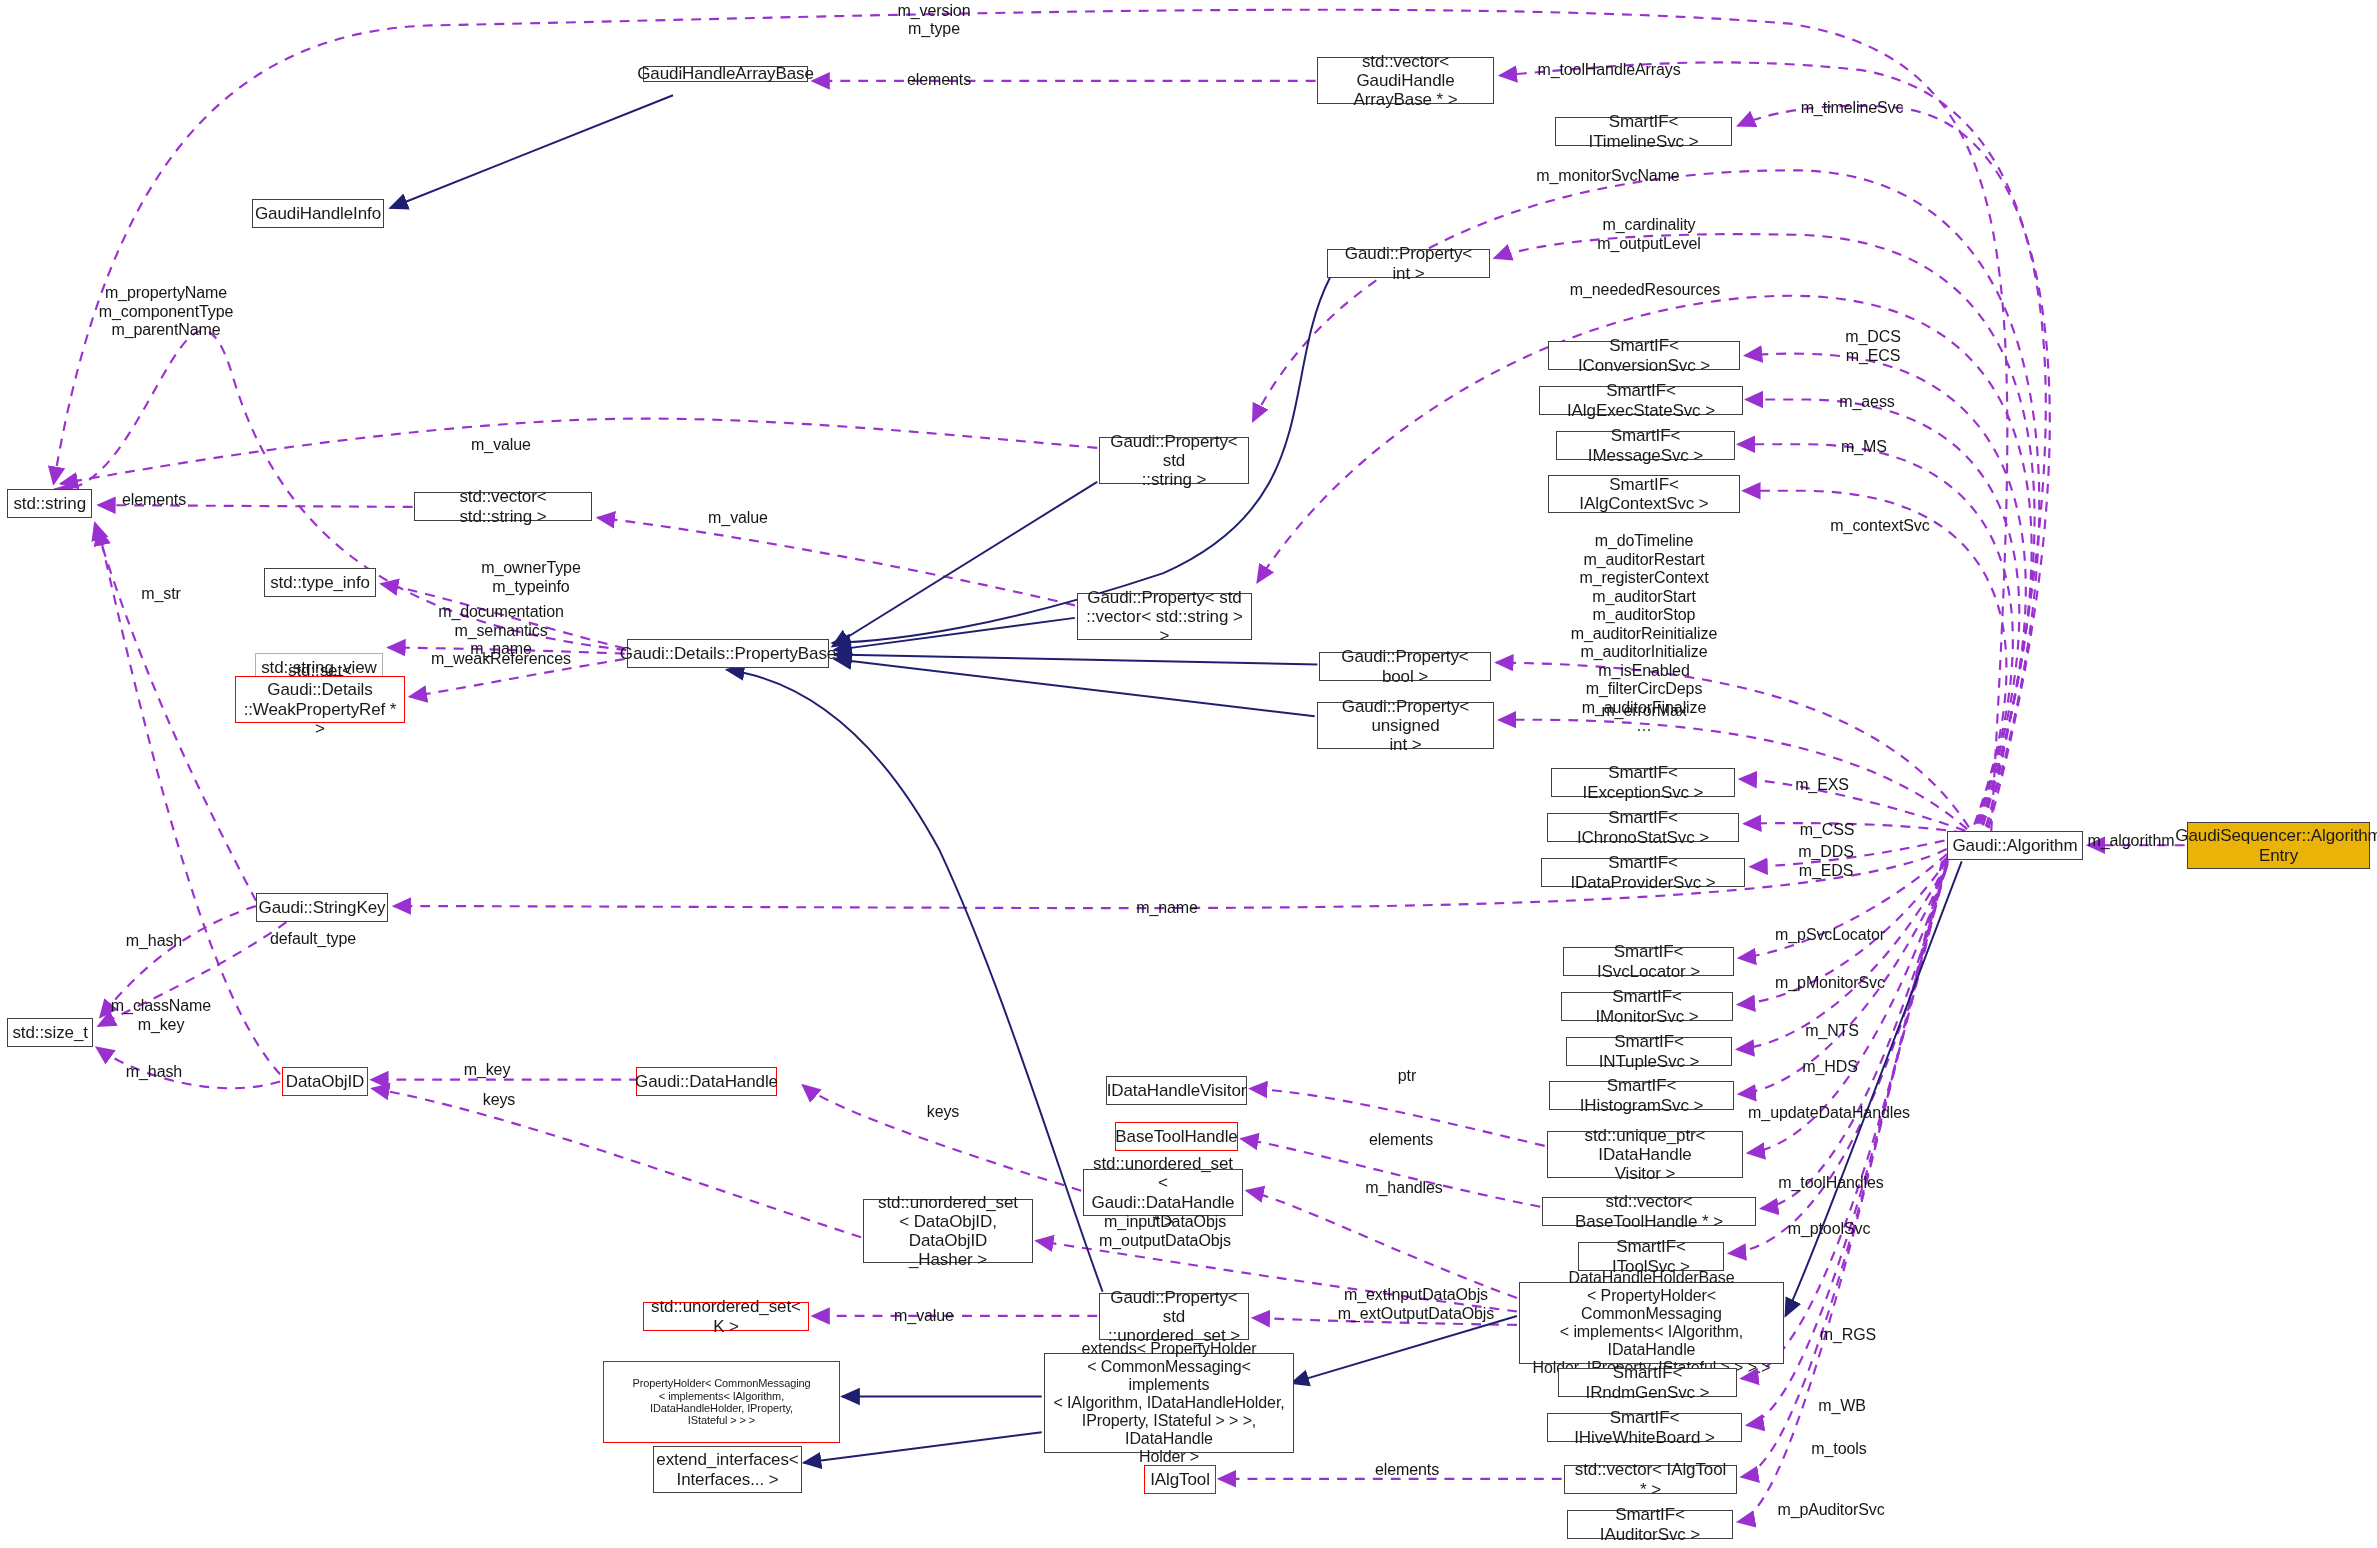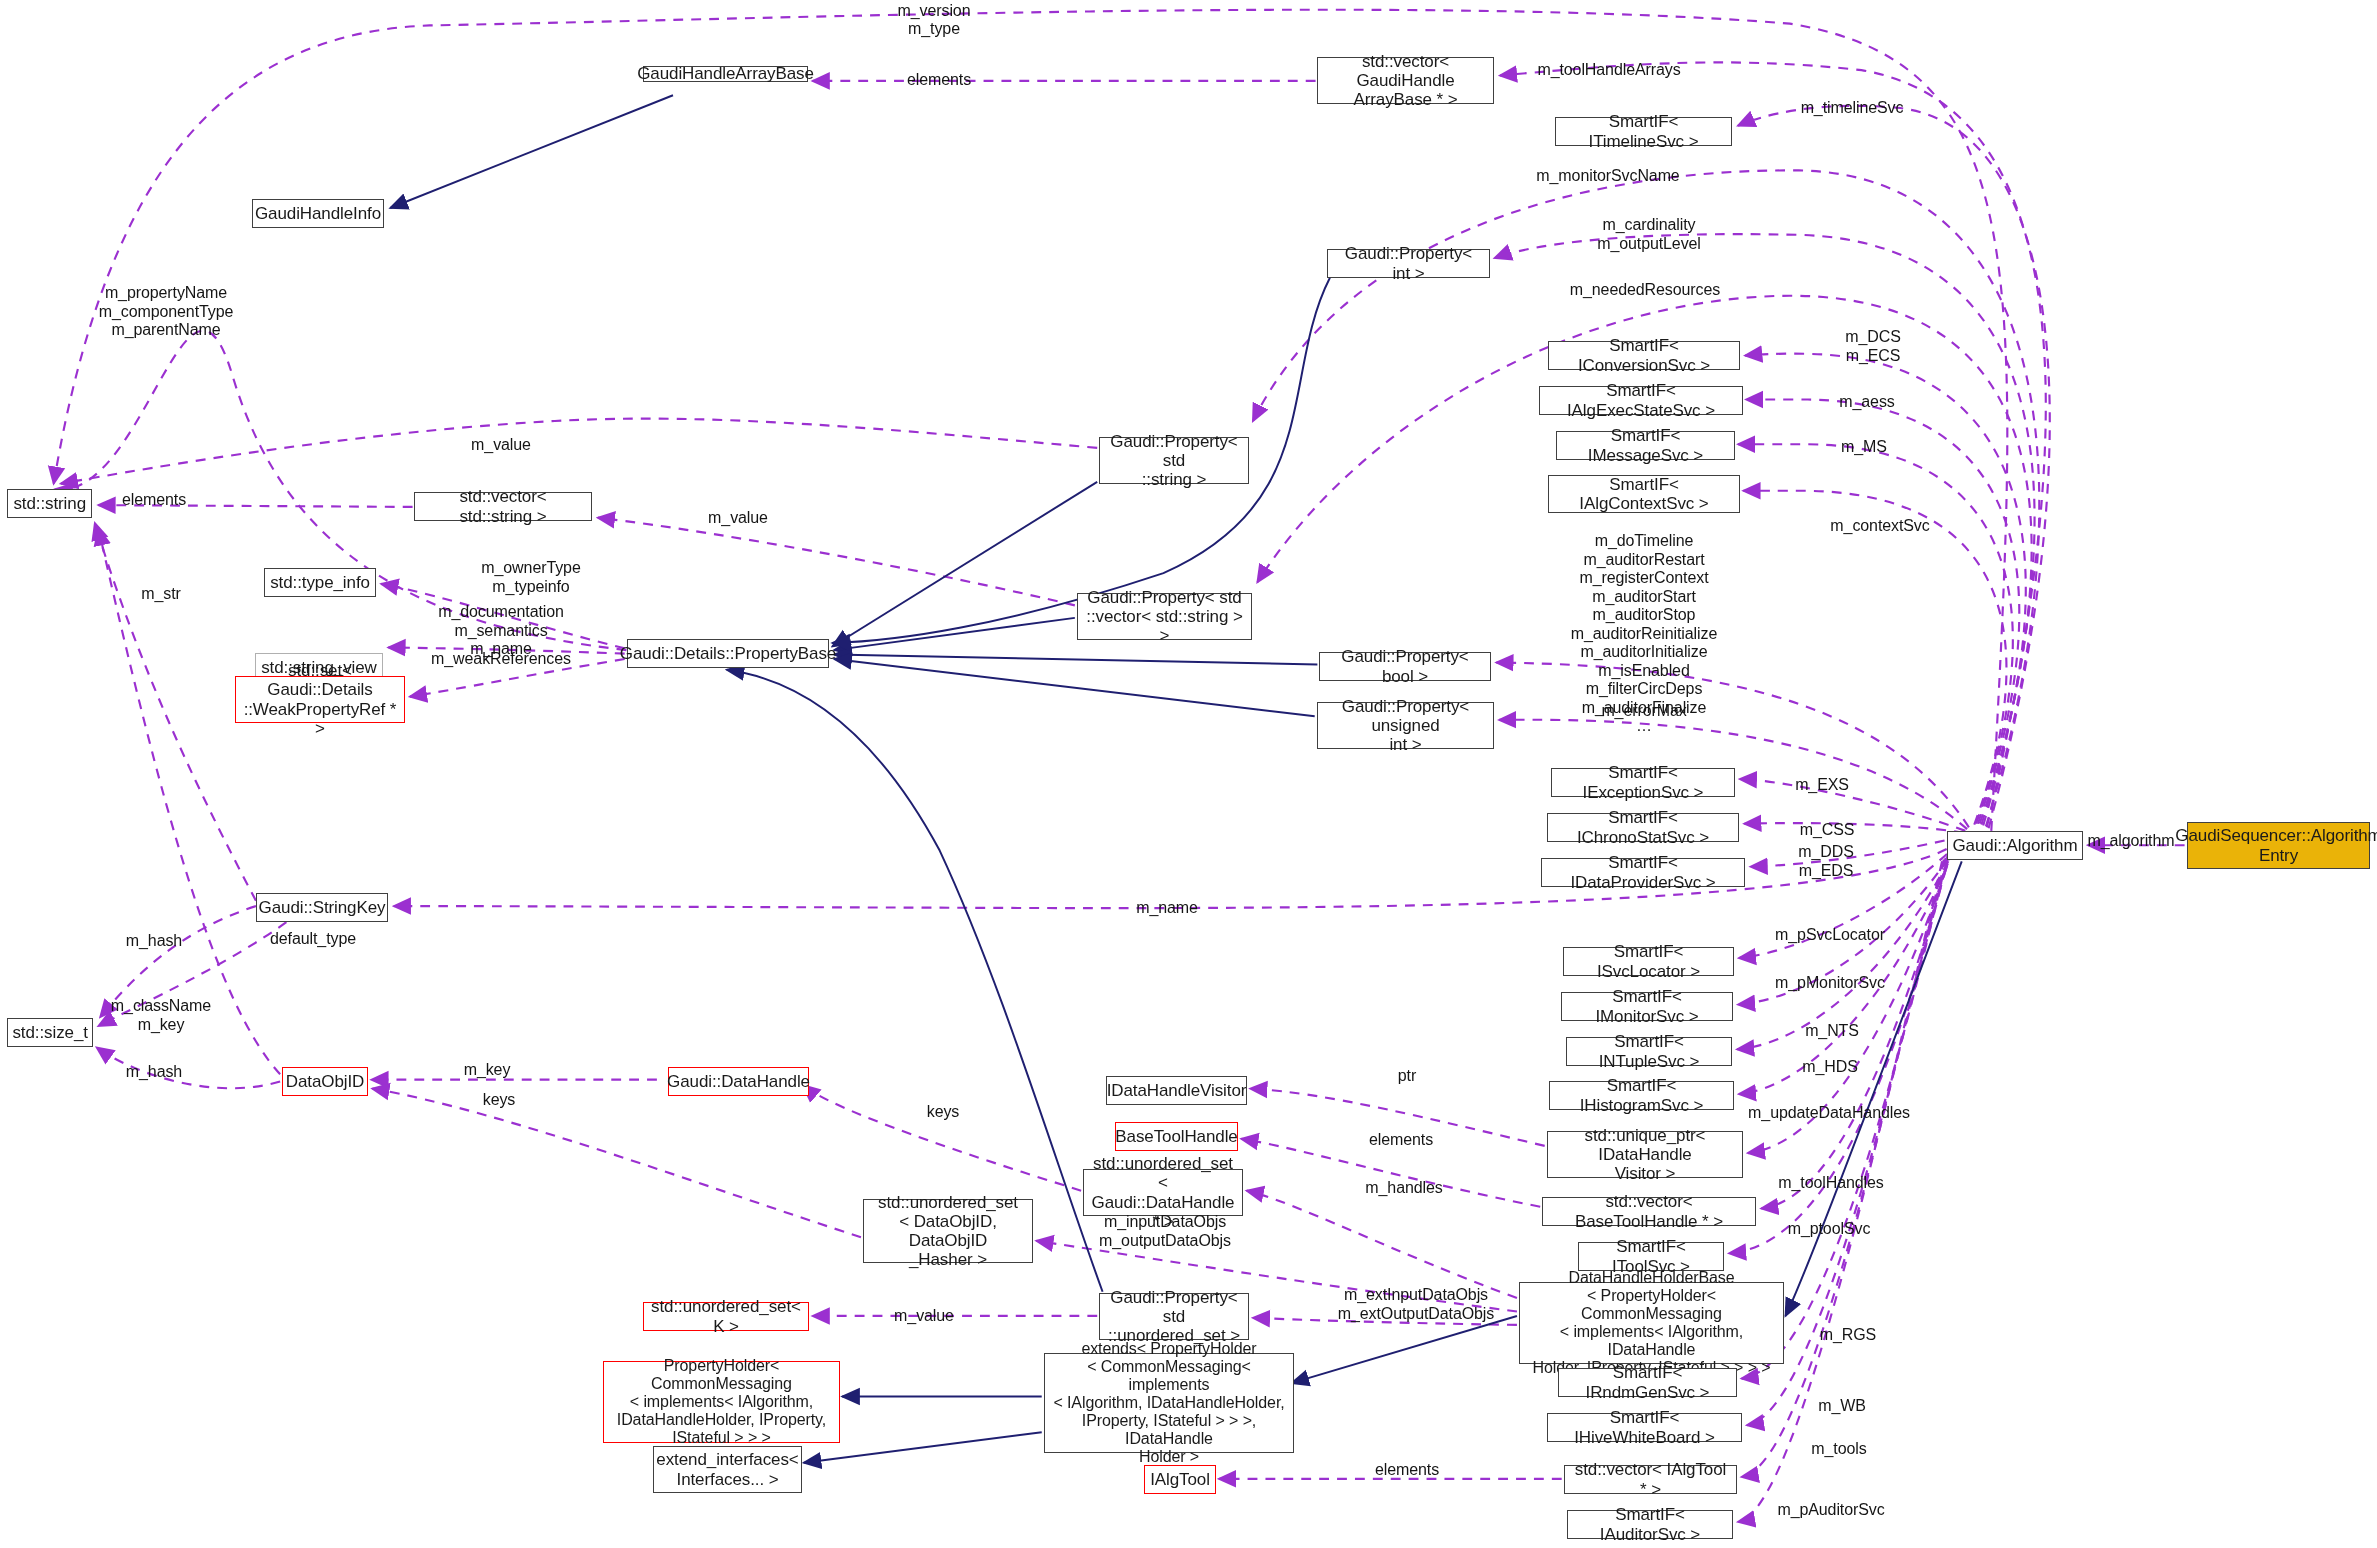--- a/index.html
+++ b/index.html
@@ -226,42 +226,42 @@
   <div class="node plain" style="left:1947px;top:831px;width:136px;height:29px;">Gaudi::Algorithm</div>
   <div class="node grey" style="left:2187px;top:822px;width:183px;height:47px;">GaudiSequencer::Algorithm
 Entry</div>
   <div class="node plain" style="left:1541px;top:858px;width:204px;height:29px;">SmartIF&lt; IDataProviderSvc &gt;</div>
   <div class="node plain" style="left:256px;top:893px;width:132px;height:29px;">Gaudi::StringKey</div>
   <div class="node plain" style="left:1563px;top:947px;width:171px;height:29px;">SmartIF&lt; ISvcLocator &gt;</div>
   <div class="node plain" style="left:7.2px;top:1018px;width:86px;height:29px;">std::size_t</div>
   <div class="node plain" style="left:1561px;top:992px;width:172px;height:29px;">SmartIF&lt; IMonitorSvc &gt;</div>
   <div class="node plain" style="left:1566px;top:1037px;width:166px;height:29px;">SmartIF&lt; INTupleSvc &gt;</div>
   <div class="node red" style="left:282px;top:1067px;width:86px;height:29px;">DataObjID</div>
-  <div class="node red" style="left:668px;top:1067px;width:141px;height:29px;">Gaudi::DataHandle</div>
+  <div class="node red" style="left:636px;top:1067px;width:141px;height:29px;">Gaudi::DataHandle</div>
   <div class="node plain" style="left:1106px;top:1076px;width:141px;height:29px;">IDataHandleVisitor</div>
   <div class="node plain" style="left:1549px;top:1081px;width:185px;height:29px;">SmartIF&lt; IHistogramSvc &gt;</div>
   <div class="node red" style="left:1115px;top:1122px;width:123px;height:29px;">BaseToolHandle</div>
   <div class="node plain" style="left:1547px;top:1131px;width:196px;height:47px;">std::unique_ptr&lt; IDataHandle
 Visitor &gt;</div>
   <div class="node plain" style="left:1083px;top:1169px;width:160px;height:47px;">std::unordered_set
 &lt; Gaudi::DataHandle * &gt;</div>
   <div class="node plain" style="left:1542px;top:1197px;width:214px;height:29px;">std::vector&lt; BaseToolHandle * &gt;</div>
   <div class="node plain" style="left:863px;top:1199px;width:170px;height:64px;">std::unordered_set
 &lt; DataObjID, DataObjID
 _Hasher &gt;</div>
   <div class="node plain" style="left:1578px;top:1242px;width:146px;height:29px;">SmartIF&lt; IToolSvc &gt;</div>
   <div class="node plain" style="left:1519px;top:1282px;width:265px;height:82px;font-size:16px;">DataHandleHolderBase
 &lt; PropertyHolder&lt; CommonMessaging
 &lt; implements&lt; IAlgorithm, IDataHandle
 Holder, IProperty, IStateful &gt; &gt; &gt; &gt;</div>
   <div class="node red" style="left:643px;top:1302px;width:166px;height:29px;">std::unordered_set&lt; K &gt;</div>
   <div class="node plain" style="left:1099px;top:1293px;width:150px;height:47px;">Gaudi::Property&lt; std
 ::unordered_set &gt;</div>
   <div class="node plain" style="left:1558px;top:1368px;width:179px;height:29px;">SmartIF&lt; IRndmGenSvc &gt;</div>
-  <div class="node red" style="left:603px;top:1361px;width:237px;height:82px;font-size:16px;">PropertyHolder&lt; CommonMessaging
+  <div class="node red" style="left:603px;top:1361px;width:237px;height:82px;font-size:11px;">PropertyHolder&lt; CommonMessaging
 &lt; implements&lt; IAlgorithm,
 IDataHandleHolder, IProperty,
 IStateful &gt; &gt; &gt;</div>
   <div class="node plain" style="left:1044px;top:1353px;width:250px;height:100px;font-size:16px;">extends&lt; PropertyHolder
 &lt; CommonMessaging&lt; implements
 &lt; IAlgorithm, IDataHandleHolder,
 IProperty, IStateful &gt; &gt; &gt;, IDataHandle
 Holder &gt;</div>
   <div class="node plain" style="left:1547px;top:1413px;width:195px;height:29px;">SmartIF&lt; IHiveWhiteBoard &gt;</div>
   <div class="node plain" style="left:653px;top:1446px;width:149px;height:47px;">extend_interfaces&lt;

